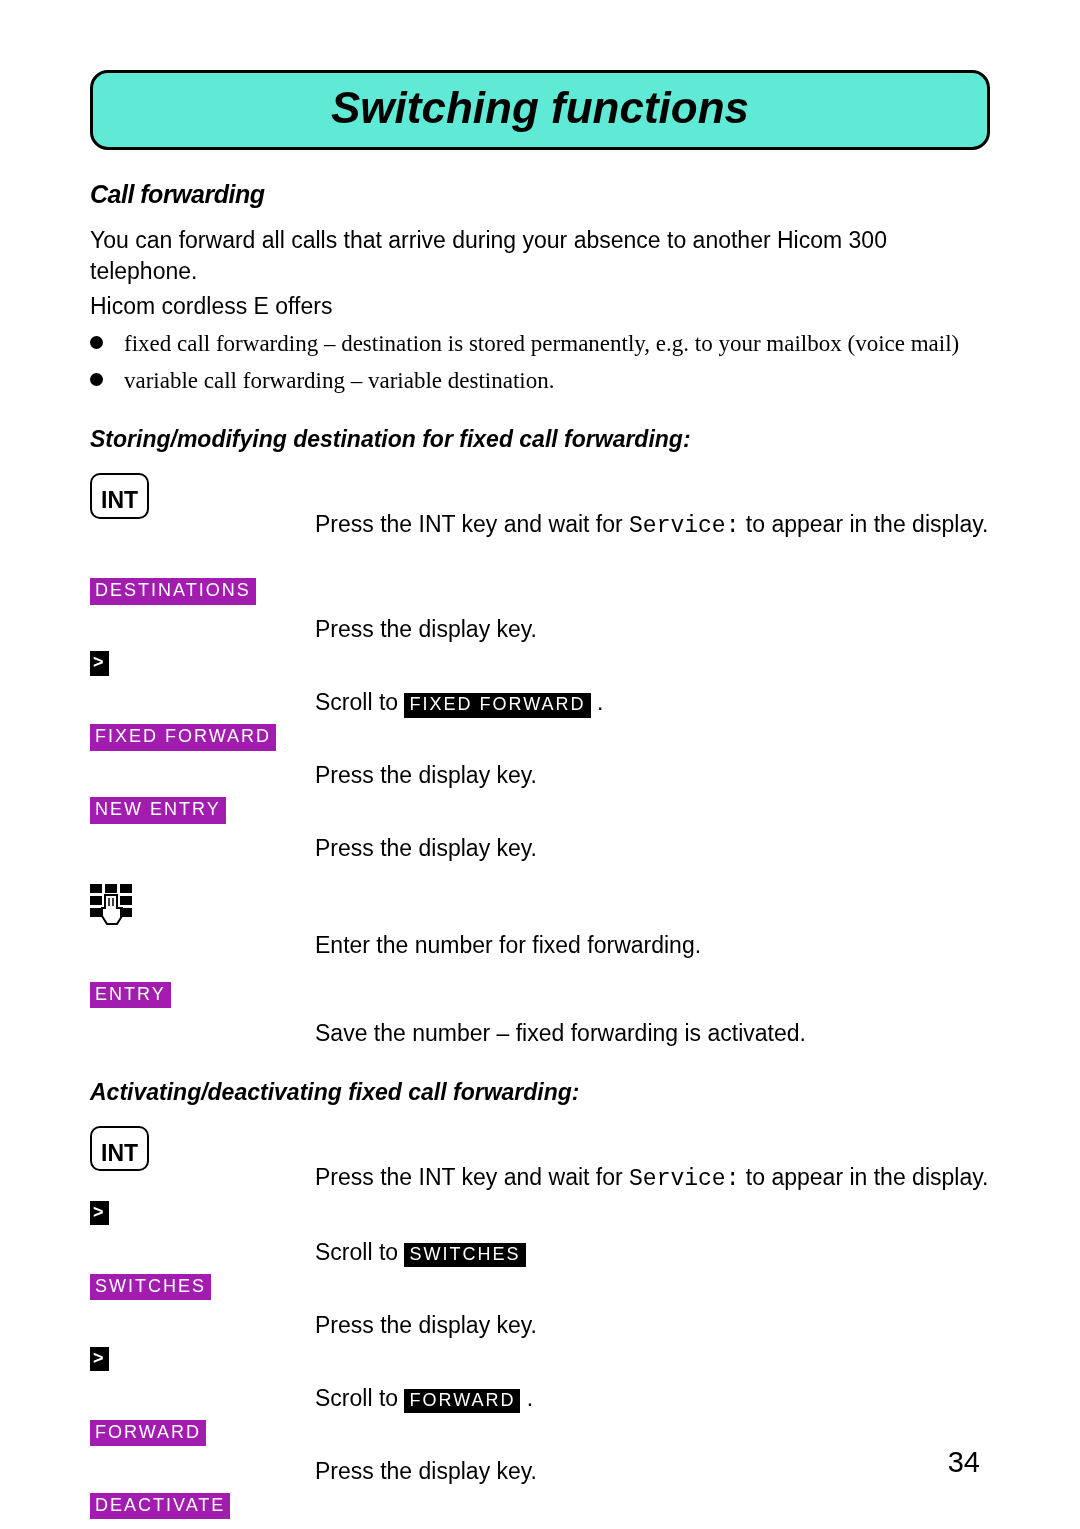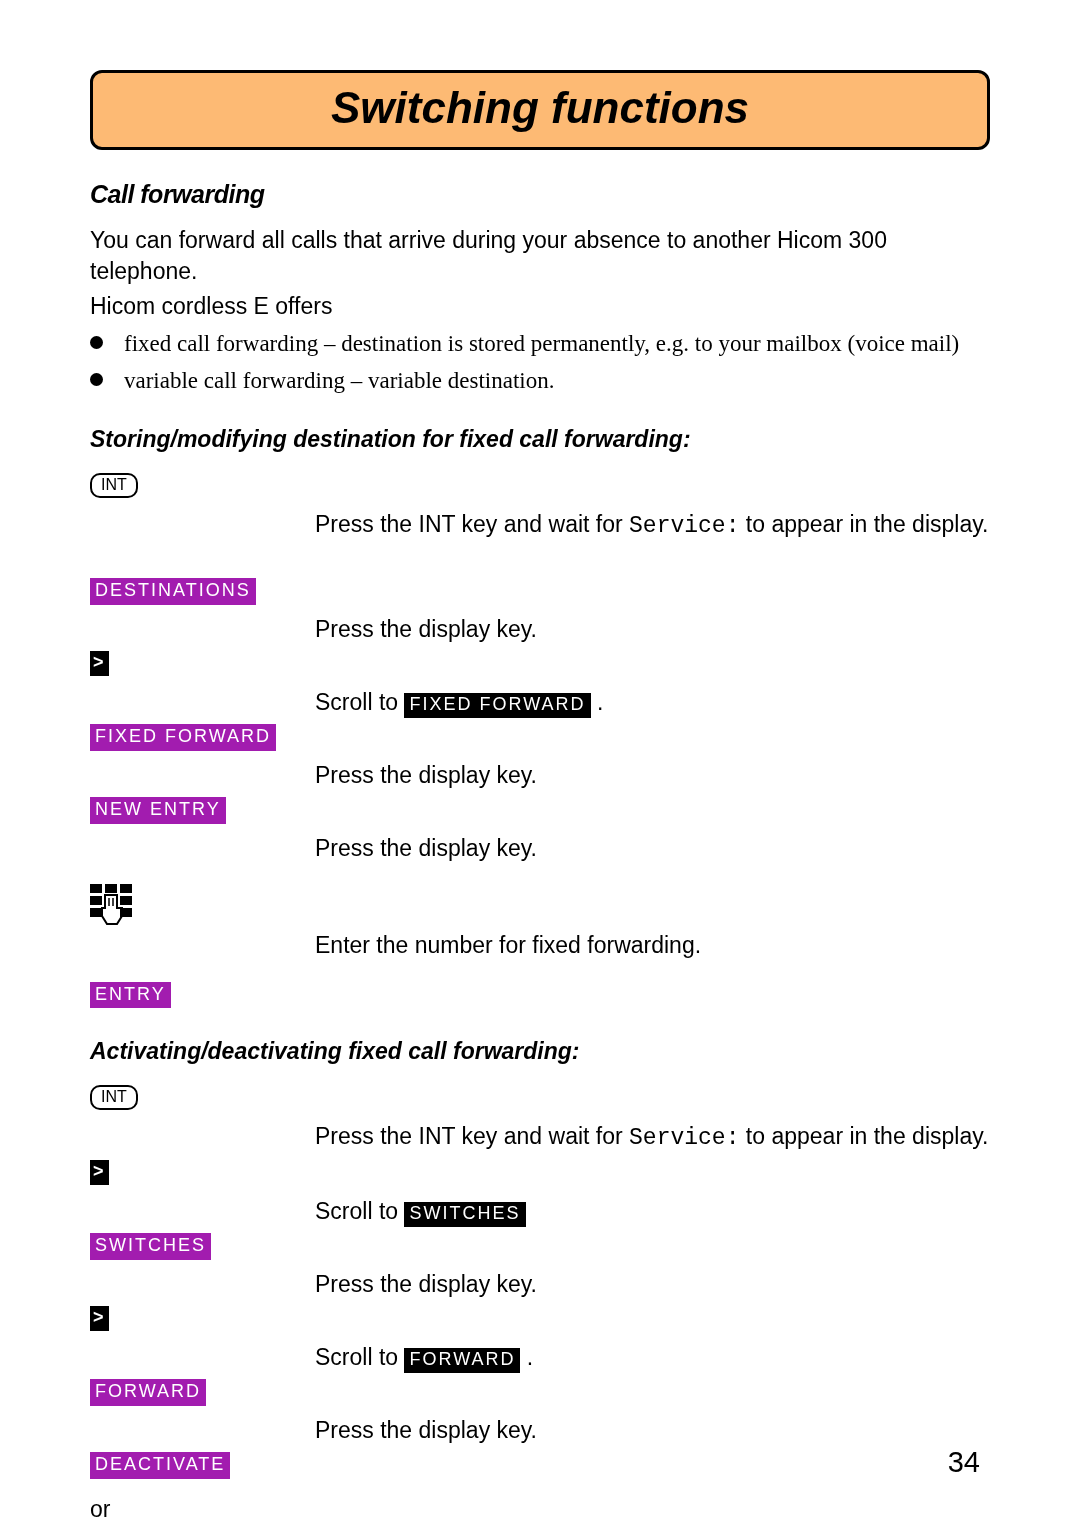--- a/index.html
+++ b/index.html
@@ -9,22 +9,22 @@
     width: 1080px;
     height: 1529px;
     position: relative;
     color: #000;
   }
   .page {
     padding: 70px 90px 60px 90px;
   }
   .title-box {
     border: 3px solid #000;
-    border-radius: 12px;
-    background: #fdba74;
+    border-radius: 18px;
+    background: #5eead4;
     text-align: center;
     padding: 10px 0 14px 0;
     margin-bottom: 30px;
   }
   .title-box h1 {
     font-style: italic;
     font-weight: bold;
     font-size: 44px;
   }
   .section-heading {
@@ -84,23 +84,23 @@
   .step-right {
     flex: 1;
     font-size: 23px;
     line-height: 1.35;
     margin-top: 36px;
   }
   .int-key {
     display: inline-block;
     border: 2.5px solid #000;
     border-radius: 10px;
-    font-weight: normal;
-    font-size: 16px;
-    padding: 0px 9px 2px 9px;
+    font-weight: bold;
+    font-size: 23px;
+    padding: 12px 9px 2px 9px;
     line-height: 1.2;
   }
   .blk {
     display: inline-block;
     background: #a21caf;
     color: #fff;
     font-size: 18px;
     letter-spacing: 2px;
     padding: 2px 5px 3px 5px;
     line-height: 1.2;
@@ -227,20 +227,21 @@
       </div>
       <div class="step-right" style="padding-top:10px;">Enter the number for fixed forwarding.</div>
     </div>
 
     <div class="gap-md"></div>
 
     <div class="step-row">
       <div class="step-left">
         <span class="blk">ENTRY</span>
       </div>
+      <div class="step-right">Save the number – fixed forwarding is activated.</div>
     </div>
 
   </div>
 
   <div class="sub-heading">Activating/deactivating fixed call forwarding:</div>
 
   <div class="step-table">
 
     <div class="step-row">
       <div class="step-left">

